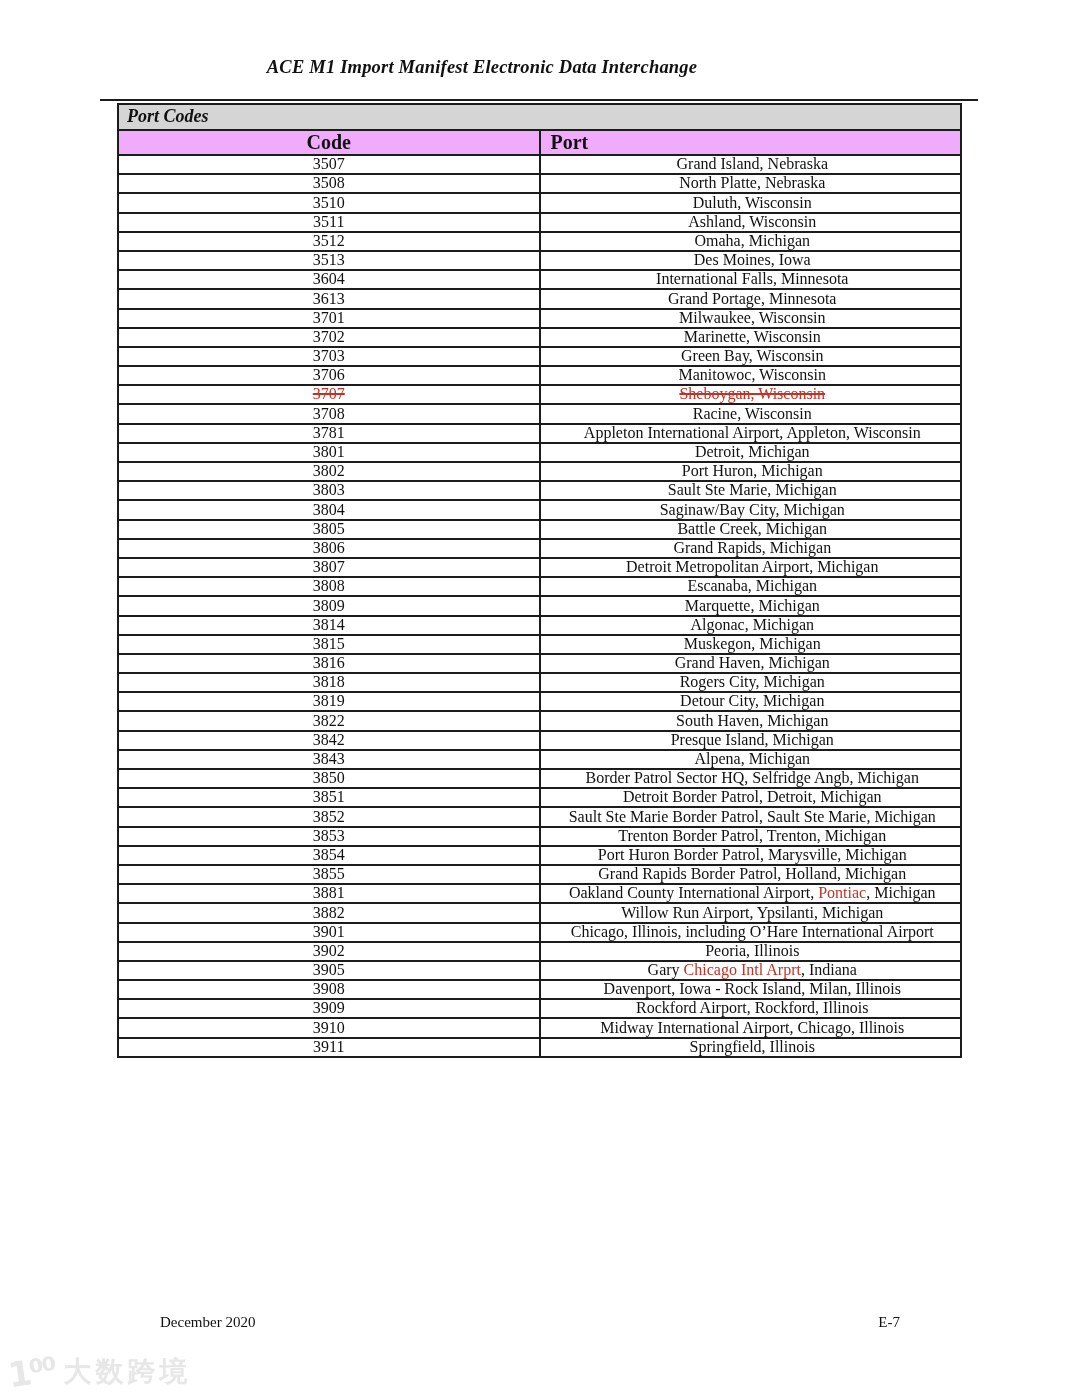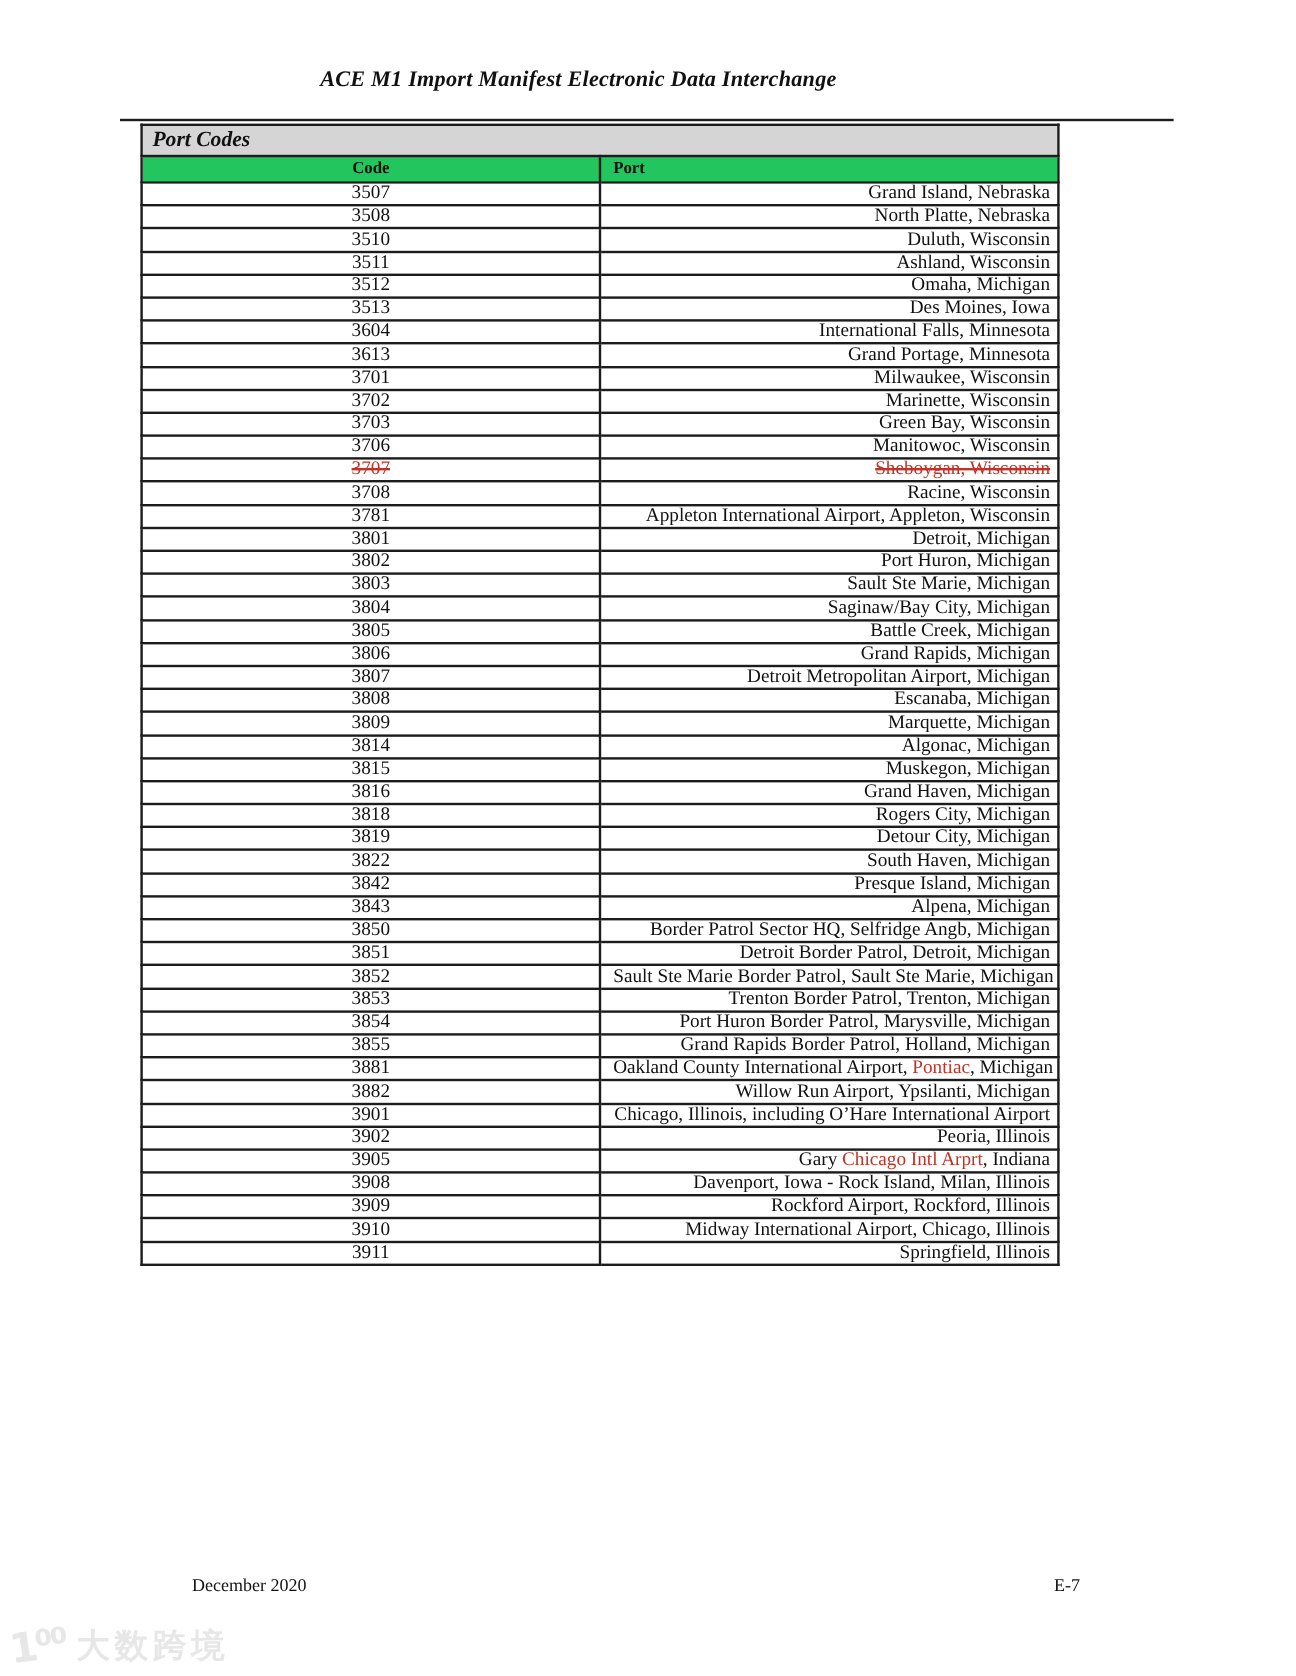--- a/index.html
+++ b/index.html
@@ -17,45 +17,45 @@
   .doc-title{
     position:absolute;top:57px;left:0;width:964px;
     text-align:center;font-weight:bold;font-style:italic;font-size:18.5px;
     letter-spacing:.2px;
   }
   .top-rule{
     position:absolute;left:100px;top:99px;width:878px;height:2px;
     background:var(--border);
   }
   table.port-table{
-    position:absolute;left:117px;top:103px;width:766px;
+    position:absolute;left:117px;top:103px;width:845px;
     border-collapse:collapse;table-layout:fixed;
   }
   table.port-table td, table.port-table th{
     border:2px solid var(--border);
     font-family:"Liberation Serif", serif;
     overflow:hidden;white-space:nowrap;
   }
   .caption-cell{
     background:var(--caption-bg);
     font-weight:bold;font-style:italic;font-size:18px;
     height:26px;padding:1px 8px 2px 8px;text-align:left;
   }
   .header-row th{
-    font-size:14px;font-weight:bold;height:22px;background:#22c55e;
+    font-size:20px;font-weight:bold;height:22px;background:#f0abfc;
     padding:0;
   }
   th.code-col{width:130px;text-align:center;}
   th.port-col{text-align:left;padding-left:10px;}
   tbody td{
     font-size:16px;height:19.2px;line-height:1.05;background:#fff;
     padding:0;
   }
   td.code-cell{text-align:center;}
-  td.port-cell{text-align:right;padding-left:10px;padding-right:6px;}
+  td.port-cell{text-align:center;padding-left:10px;padding-right:6px;}
   .red{color:var(--red);}
   .removed{color:var(--red);text-decoration:line-through;text-decoration-thickness:2px;}
   .footer{
     position:absolute;left:0;top:1314px;width:1080px;height:22px;
     font-size:15px;
   }
   .f-left{position:absolute;left:160px;top:0;}
   .f-center{
     position:absolute;left:0;width:1080px;text-align:center;top:0;
     font-weight:bold;font-style:italic;

